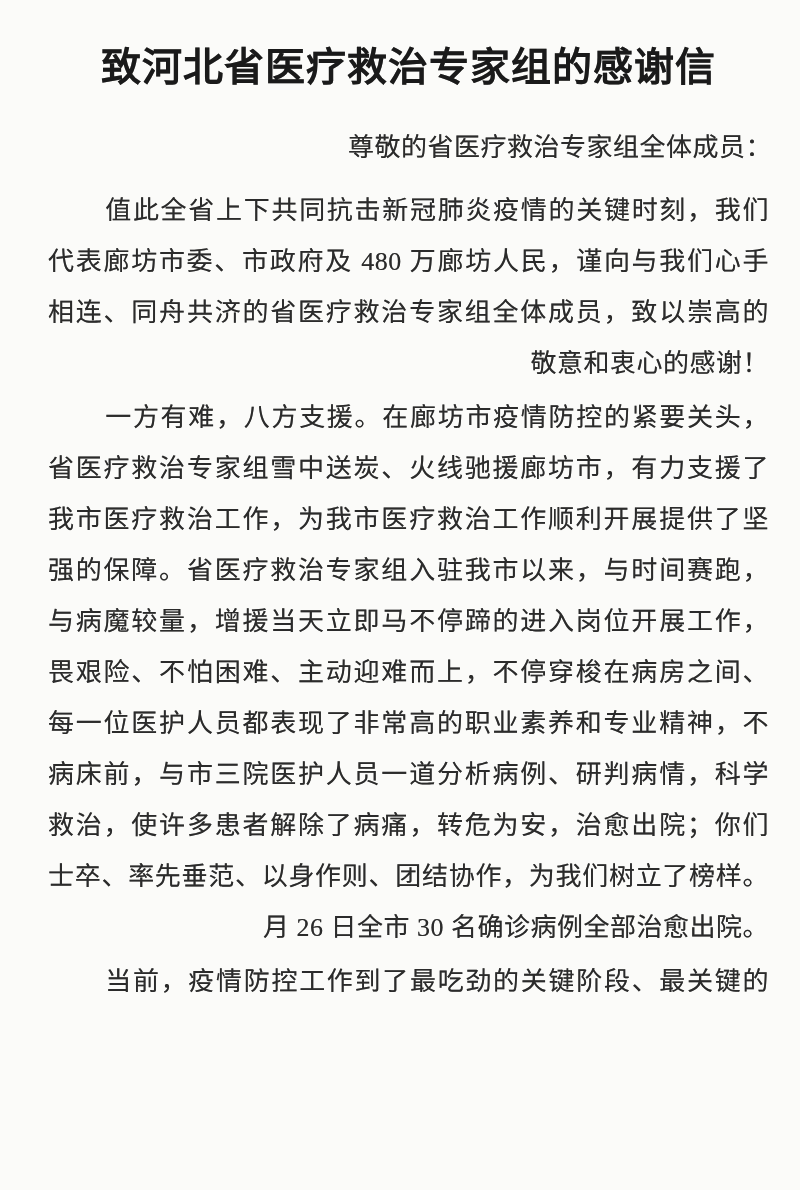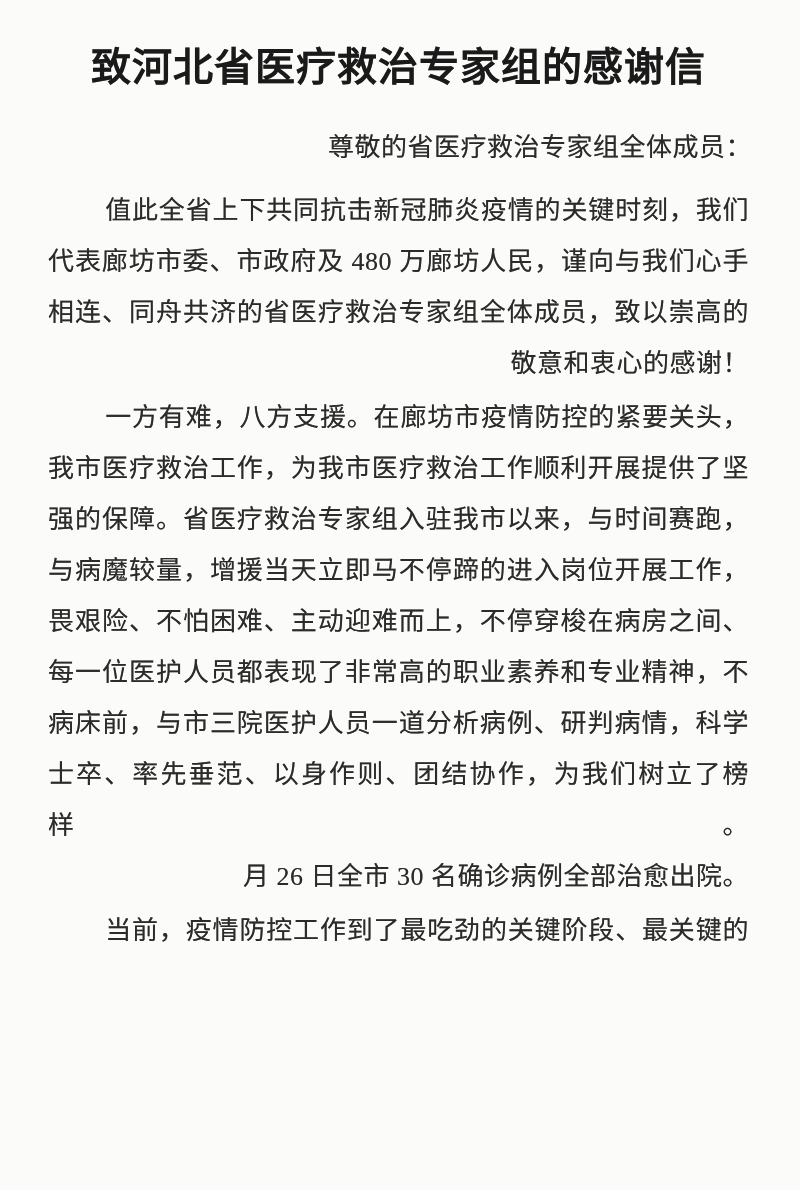--- a/index.html
+++ b/index.html
@@ -10,21 +10,21 @@
     width: 800px;
     height: 1190px;
     overflow: hidden;
     background: #fbfbf9;
     font-family: "Liberation Serif", "DejaVu Serif", serif;
   }
   .page {
     box-sizing: border-box;
     width: 800px;
     height: 1190px;
-    padding: 44px 48px 0 45px;
+    padding: 44px 28px 0 45px;
     color: #2b2b2b;
     text-shadow: 0 0 0.5px rgba(40,40,40,0.55);
   }
   .doc-title {
     margin: 0 0 30px 0;
     text-align: center;
     font-size: 40px;
     line-height: 48px;
     font-weight: bold;
     letter-spacing: 1px;
@@ -66,26 +66,28 @@
 
   <div class="paragraphs" id="paragraphs-container">
       <div class="paragraph">
         <div class="line indent fill">值此全省上下共同抗击新冠肺炎疫情的关键时刻，我们</div>
         <div class="line fill">代表廊坊市委、市政府及 480 万廊坊人民，谨向与我们心手</div>
         <div class="line fill">相连、同舟共济的省医疗救治专家组全体成员，致以崇高的</div>
         <div class="line">敬意和衷心的感谢！</div>
       </div>
       <div class="paragraph">
         <div class="line indent fill">一方有难，八方支援。在廊坊市疫情防控的紧要关头，</div>
+        <div class="line fill">省医疗救治专家组雪中送炭、火线驰援廊坊市，有力支援了</div>
         <div class="line fill">我市医疗救治工作，为我市医疗救治工作顺利开展提供了坚</div>
         <div class="line fill">强的保障。省医疗救治专家组入驻我市以来，与时间赛跑，</div>
         <div class="line fill">与病魔较量，增援当天立即马不停蹄的进入岗位开展工作，</div>
         <div class="line fill">畏艰险、不怕困难、主动迎难而上，不停穿梭在病房之间、</div>
         <div class="line fill">每一位医护人员都表现了非常高的职业素养和专业精神，不</div>
         <div class="line fill">病床前，与市三院医护人员一道分析病例、研判病情，科学</div>
+        <div class="line fill">救治，使许多患者解除了病痛，转危为安，治愈出院；你们</div>
         <div class="line fill">士卒、率先垂范、以身作则、团结协作，为我们树立了榜样。</div>
         <div class="line">月 26 日全市 30 名确诊病例全部治愈出院。</div>
       </div>
       <div class="paragraph">
         <div class="line indent fill">当前，疫情防控工作到了最吃劲的关键阶段、最关键的</div>
       </div>
     </div>
 </div>
 
 </body></html>

